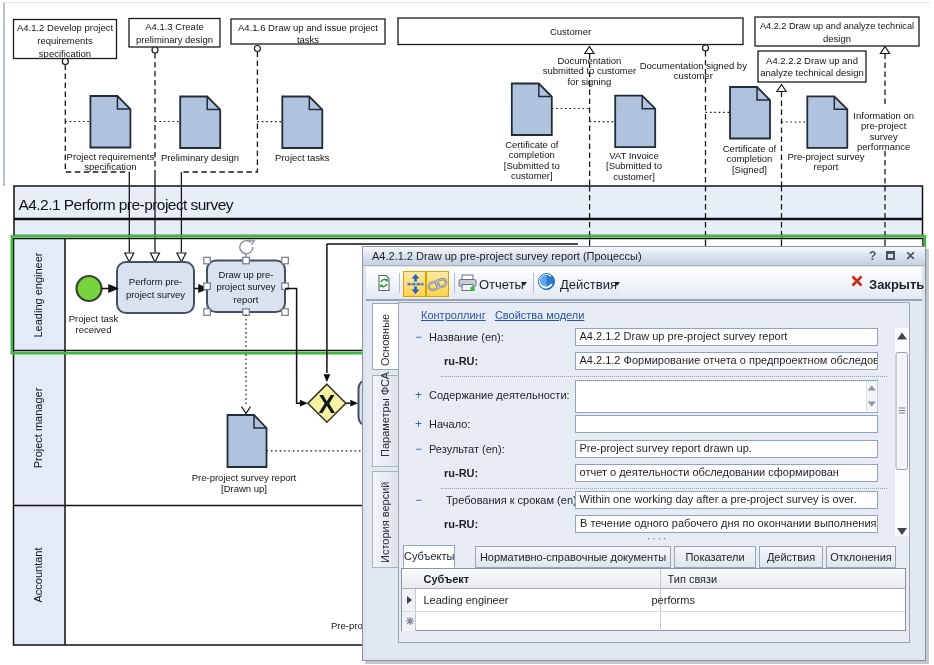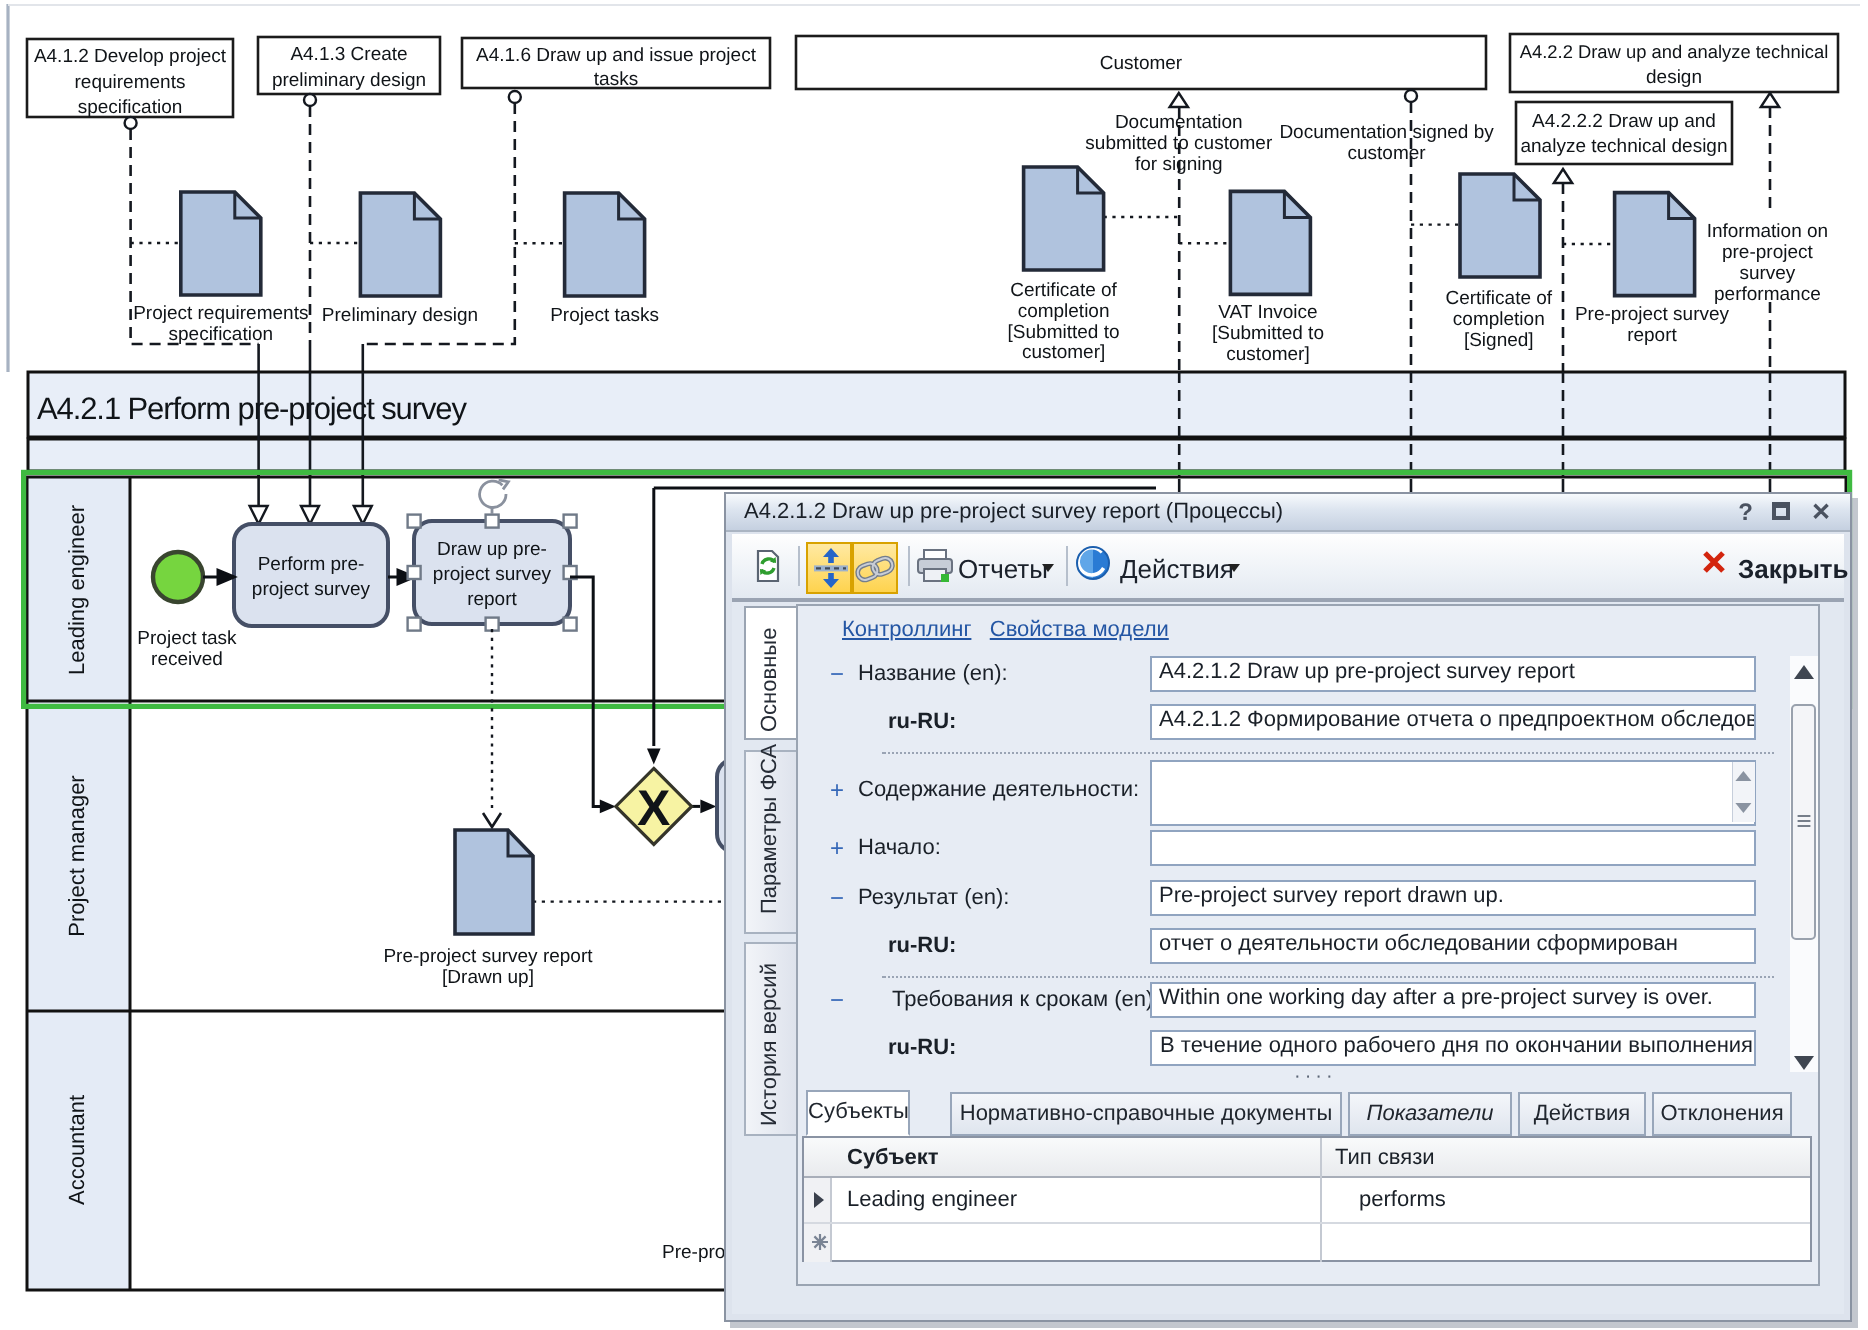--- a/index.html
+++ b/index.html
@@ -381,33 +381,33 @@
      <rect x="1" y="24.5" width="11.5" height="117" rx="2" fill="#f4f5f8" stroke="#99a1ad" stroke-width="1"></rect>
      <path d="M3.8,80 h6.4 M3.8,82.5 h6.4 M3.8,85 h6.4" stroke="#767e8a" stroke-width="1"></path>
      <path d="M7,207 l5,-7 h-10 Z" fill="#3f4651"></path>
     </svg>
    </div>
 
    <div class="abs" style="left:248px;top:230px;color:#5a6474;font-size:10px;letter-spacing:2px;">····</div>
 
    <div class="btab sel" style="left:4px;width:52px;top:242px;">Субъекты</div>
    <div class="btab" style="left:76px;width:196px;top:243px;">Нормативно-справочные документы</div>
-   <div class="btab" style="left:275px;width:82px;top:243px;font-style:italic;">Показатели</div>
+   <div class="btab" style="left:275px;width:82px;top:243px;">Показатели</div>
    <div class="btab" style="left:360px;width:64px;top:243px;">Действия</div>
    <div class="btab" style="left:427px;width:70px;top:243px;">Отклонения</div>
 
    <div id="grid" style="left:1.5px;top:265px;width:505px;height:63px;">
     <div class="abs" style="left:0;top:0;width:14px;height:62px;background:#f0f1f4;border-right:1px solid #c4c9d2;"></div>
     <div class="abs" style="left:0;top:0;right:0;height:20px;background:linear-gradient(#f9fafb,#e9ebee);border-bottom:1px solid #a8aeb9;"></div>
     <div class="gcell" style="left:16px;top:0;font-weight:bold;">Субъект</div>
     <div class="gcell" style="left:260px;top:0;">Тип связи</div>
     <div class="abs" style="left:258.5px;top:0;width:1px;height:62px;background:#c4c9d2;"></div>
     <div class="abs" style="left:0;top:42px;right:0;height:1px;background:#d5d9e0;"></div>
     <div class="gcell" style="left:16px;top:21px;">Leading engineer</div>
-    <div class="gcell" style="left:272px;top:21px;">performs</div>
+    <div class="gcell" style="left:244px;top:21px;">performs</div>
     <svg class="abs" style="left:4px;top:26px;" width="8" height="10">
             <path d="M1,1 l5,4 -5,4 Z" fill="#3a404c"></path>
           </svg>
     <svg class="abs" style="left:3px;top:47px;" width="10" height="10">
      <path d="M5,1 V9 M1,5 H9 M2.2,2.2 L7.8,7.8 M7.8,2.2 L2.2,7.8" stroke="#7a8494" stroke-width="1.1"></path>
     </svg>
    </div>
   </div>
  </div>
 </div>

